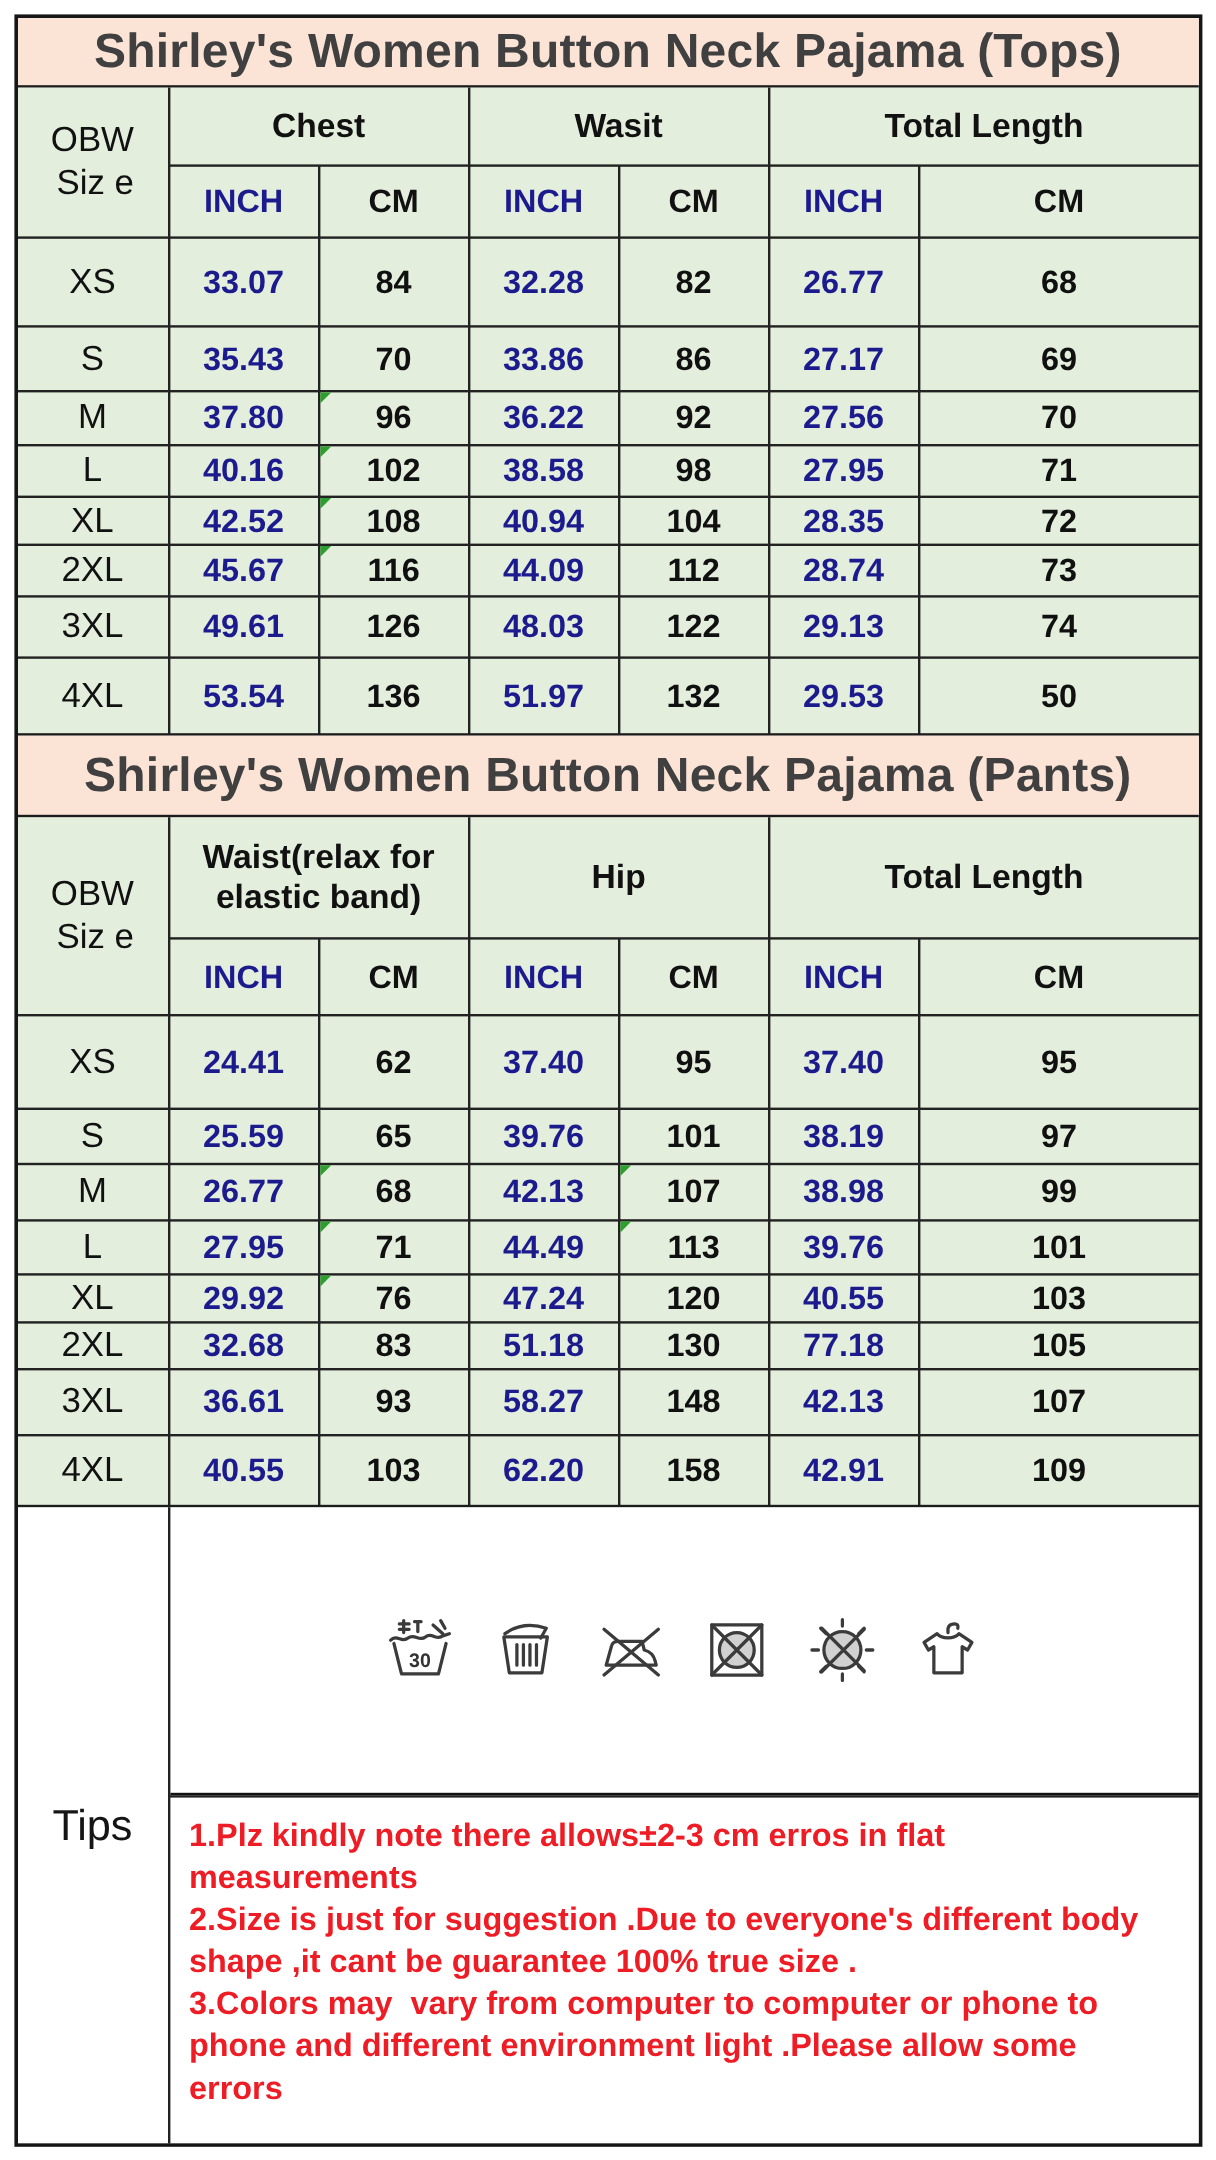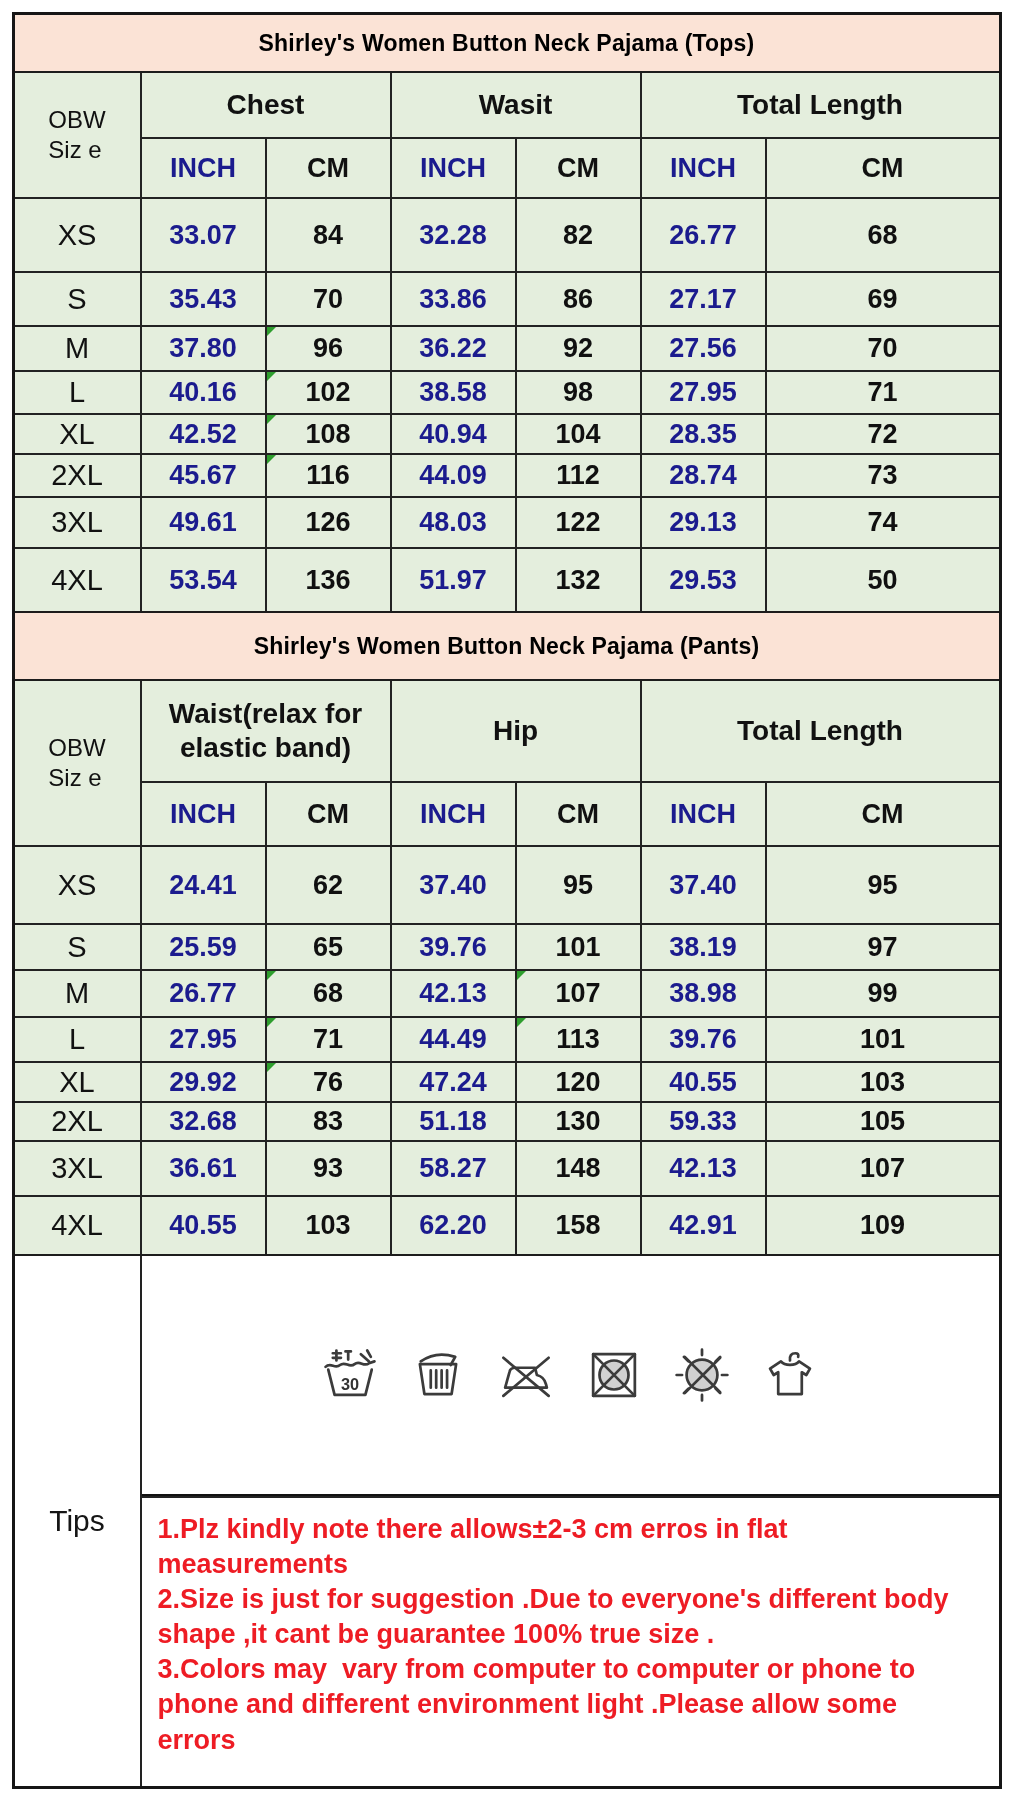--- a/index.html
+++ b/index.html
@@ -4,46 +4,46 @@
 <style>
   * { box-sizing: border-box; margin: 0; padding: 0; }
   html,body { width: 1013px; height: 1800px; background: #ffffff; overflow: hidden;
     font-family: "Liberation Sans", "DejaVu Sans", sans-serif; }
   .sheet { width: 990px; margin: 12px auto 0 auto; border: 3px solid #161616; background: #fff; }
   .sheet > section { border-bottom: 2px solid #1c1c1c; }
   .sheet > section:last-child { border-bottom: none; }
 
   .title-bar { height: 58px; background: #fbe3d6; display: flex; align-items: center; justify-content: center; }
   .title-bar.pants { height: 68px; }
-  .title-bar .t { font-size: 23px; font-weight: bold; color: #000000; letter-spacing: 0.2px; }
+  .title-bar .t { font-size: 40px; font-weight: bold; color: #404040; letter-spacing: 0.2px; }
 
   .tbl { display: grid; background: #222; gap: 2px;
     grid-template-columns: 125px 123px 123px 123px 123px 123px 232px; }
   .tbl.tops  { grid-template-rows: 64px 58px 72px 52px 43px 41px 38px 41px 49px 62px; }
   .tbl.pants { grid-template-rows: 100px 62px 76px 44px 45px 43px 38px 37px 53px 57px; }
 
   .cell { background: #e4eedd; display: flex; align-items: center; justify-content: center;
     position: relative; color: #111; }
-  .corner { grid-row: span 2; white-space: pre-line; font-size: 24px; line-height: 1.25; text-align: left; }
+  .corner { grid-row: span 2; white-space: pre-line; font-size: 29px; line-height: 1.25; text-align: right; }
   .group { grid-column: span 2; font-weight: bold; font-size: 28px; white-space: pre-line; text-align: center; line-height: 1.2; }
   .unit { font-weight: bold; font-size: 27px; }
   .unit.inch { color: #1b1b8e; }
   .sizelab { font-size: 29px; }
   .num { font-weight: bold; font-size: 27px; }
   .num.inch { color: #1b1b8e; }
   .num.cm { color: #101010; }
 
   .tri::before { content: ""; position: absolute; top: 0; left: 0; width: 0; height: 0;
     border-top: 9px solid #2e9e2e; border-right: 9px solid transparent; }
 
   .tips { display: grid; background: #222; gap: 2px;
     grid-template-columns: 125px 857px; grid-template-rows: 240px 288px; }
   .tips .tcell { background: #ffffff; position: relative; }
   .tips-label { grid-row: span 2; display: flex; align-items: center; justify-content: center;
-    font-size: 30px; color: #151515; }
+    font-size: 36px; color: #151515; }
   .icons-row { display: flex; align-items: center; justify-content: center; gap: 30px;
     border-bottom: 2px solid #111; }
   .care-icon { width: 58px; height: 58px; }
   .care-icon path, .care-icon rect, .care-icon circle, .care-icon line
     { stroke: #3b3b3b; stroke-width: 3; fill: none; stroke-linecap: round; stroke-linejoin: round; }
   .care-icon .fillc { fill: #9a9a9a; fill-opacity: 0.45; }
   .care-icon text { fill: #333; stroke: none; font-weight: bold; font-family: "Liberation Sans", sans-serif; }
   .notes { padding: 14px 16px 0 16px; }
   .note-line { color: #ee1c24; font-weight: bold; font-size: 27px; line-height: 1.3;
     white-space: pre-wrap; }
@@ -191,21 +191,21 @@
     <div class="cell num inch">47.24</div>
     <div class="cell num cm">120</div>
     <div class="cell num inch">40.55</div>
     <div class="cell num cm">103</div>
 
     <div class="cell sizelab">2XL</div>
     <div class="cell num inch">32.68</div>
     <div class="cell num cm">83</div>
     <div class="cell num inch">51.18</div>
     <div class="cell num cm">130</div>
-    <div class="cell num inch">59.33</div>
+    <div class="cell num inch">77.18</div>
     <div class="cell num cm">105</div>
 
     <div class="cell sizelab">3XL</div>
     <div class="cell num inch">36.61</div>
     <div class="cell num cm">93</div>
     <div class="cell num inch">58.27</div>
     <div class="cell num cm">148</div>
     <div class="cell num inch">42.13</div>
     <div class="cell num cm">107</div>
 

